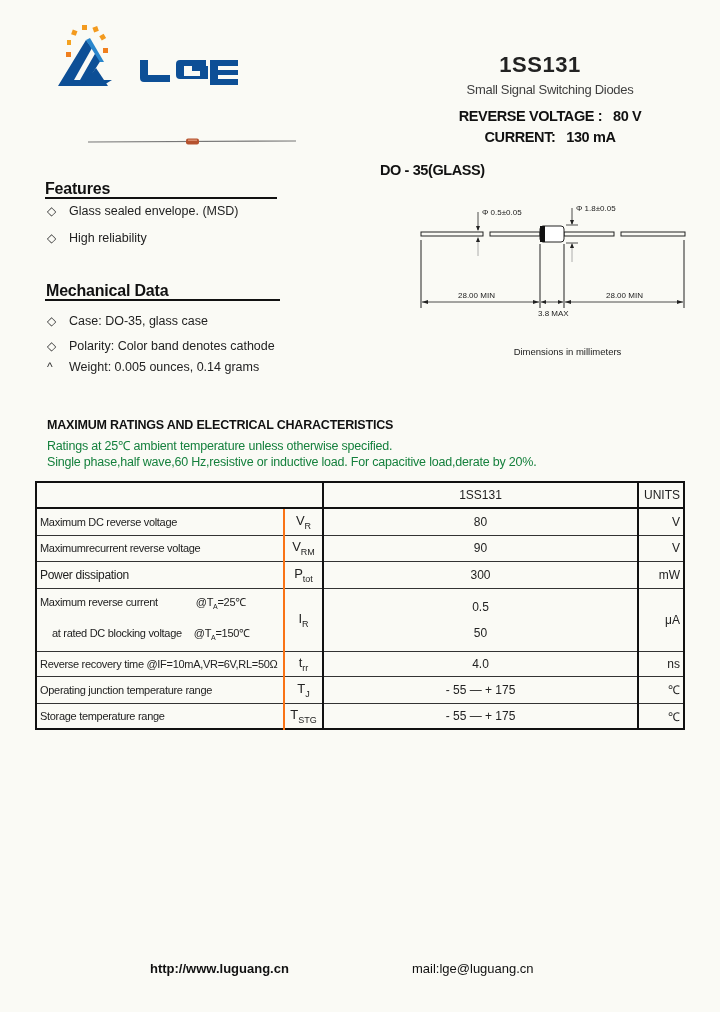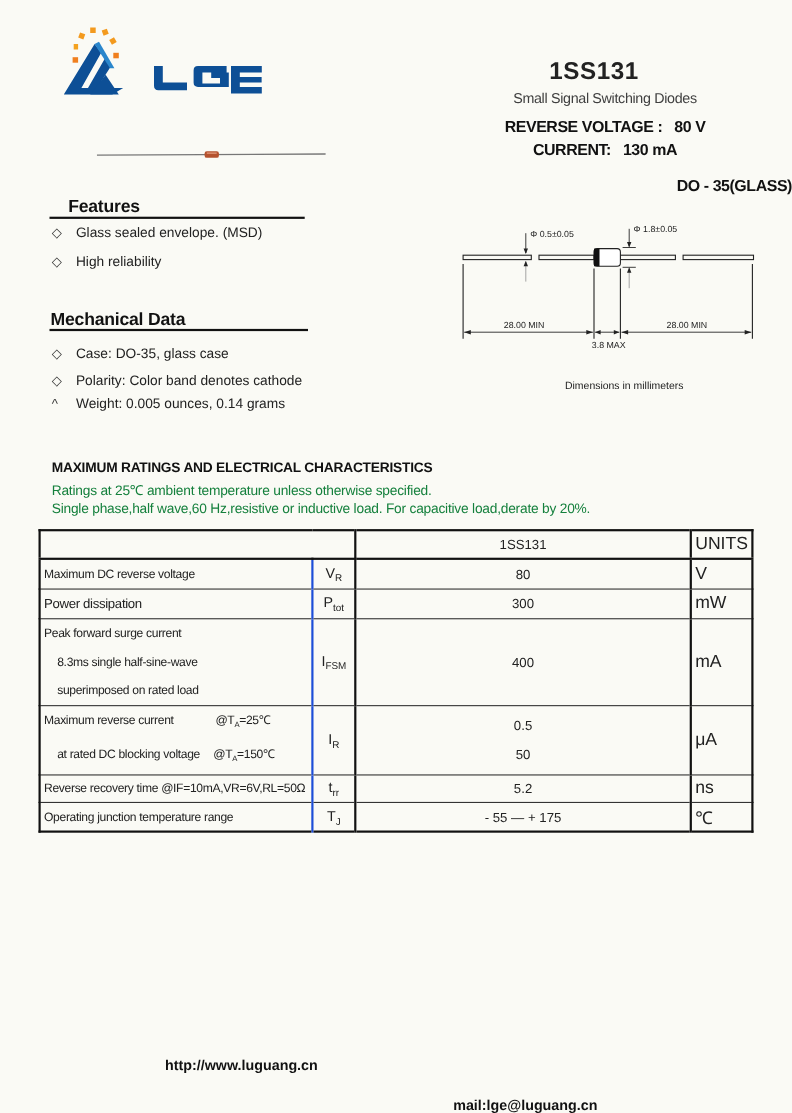--- a/index.html
+++ b/index.html
@@ -8,21 +8,21 @@
     background: #fafaf5; color: #111;
     font-family: "Liberation Sans", sans-serif;
   }
   .abs { position: absolute; }
   
   .logo-svg { left: 55px; left: 58px; top: 22px; }
   .title { left: 380px; width: 320px; text-align: center; top: 52px; font-size: 22px; font-weight: bold; color: #222; letter-spacing: 0.5px; }
   .subtitle { left: 380px; width: 340px; text-align: center; top: 82px; font-size: 13px; color: #404040; letter-spacing: -0.3px; }
   .rv { left: 380px; width: 340px; text-align: center; top: 108px; font-size: 14.5px; font-weight: bold; letter-spacing: -0.4px; }
   .cur { left: 380px; width: 340px; text-align: center; top: 129px; font-size: 14.5px; font-weight: bold; letter-spacing: -0.4px; }
-  .pkg { left: 380px; width: 340px; text-align: right; top: 162px; font-size: 14.5px; font-weight: bold; letter-spacing: -0.4px; }
+  .pkg { left: 380px; width: 340px; text-align: left; top: 162px; font-size: 14.5px; font-weight: bold; letter-spacing: -0.4px; }
   .photo { left: 88px; top: 133px; }
 
   
   .sec-title { font-size: 16px; font-weight: bold; letter-spacing: -0.2px; }
   .sec-rule { height: 2px; background: #111; }
   .bullet-row { font-size: 12.5px; color: #222; display: flex; align-items: center; }
   .bullet-row .dia { width: 22px; font-size: 12px; color: #333; }
 
   
   .dim { left: 418px; top: 196px; }
@@ -32,32 +32,32 @@
   .rt-title { left: 47px; top: 418px; font-size: 12.5px; font-weight: bold; letter-spacing: -0.2px; }
   .rt-line { left: 47px; font-size: 12.5px; color: #15803d; letter-spacing: -0.2px; }
 
   
   table.spec {
     position: absolute; left: 35px; top: 481px; width: 650px;
     border-collapse: collapse; border: 2px solid #111;
     font-size: 11px; color: #222;
   }
   table.spec td { border: 1px solid #333; padding: 0 3px; vertical-align: middle; }
-  table.spec td.sym { width: 31px; text-align: center; font-size: 13px; border-left: 2px solid #1d4ed8; border-right: 2px solid #111; margin-left: 36px; }
+  table.spec td.sym { width: 31px; text-align: center; font-size: 13px; border-left: 2px solid #f97316; border-right: 2px solid #111; margin-left: 36px; }
   table.spec td.val { text-align: center; font-size: 12px; }
-  table.spec td.unit { width: 38px; text-align: left; font-size: 16px; border-left: 2px solid #111; }
+  table.spec td.unit { width: 38px; text-align: right; font-size: 12px; border-left: 2px solid #111; }
   table.spec tr.hdr td { height: 24px; border-bottom: 2px solid #111; }
   table.spec td.param { width: 240px; letter-spacing: -0.3px; }
   table.spec sub { font-size: 9px; }
   .small-sub { font-size: 7px; vertical-align: sub; }
   .multi div { line-height: 26px; }
   .thick-top td { border-top: 2px solid #111; }
 
   .footer-url { left: 150px; top: 961px; font-size: 13px; font-weight: bold; }
-  .footer-mail { left: 412px; top: 961px; font-size: 13px; font-weight: bold; margin-top: 36px; }
+  .footer-mail { left: 412px; top: 961px; font-size: 13px; font-weight: normal; }
 </style>
 </head>
 <body>
 
 <div class="abs logo-svg">
   <svg width="180" height="70" viewBox="0 0 180 70">
     <g fill="#f39a1e">
       <rect x="14" y="8" width="5" height="5" transform="rotate(20 16 10)"></rect>
       <rect x="24" y="3" width="5" height="5"></rect>
       <rect x="35" y="5" width="5" height="5" transform="rotate(-20 37 7)"></rect>
@@ -86,21 +86,21 @@
 <div class="abs pkg">DO - 35(GLASS)</div>
 
 <div class="abs photo">
   <svg width="210" height="12" viewBox="0 0 210 12">
     <line x1="0" y1="7" x2="208" y2="6" stroke="#777" stroke-width="1.2"></line>
     <rect x="98" y="3.5" width="13" height="6" rx="2" fill="#b5522e"></rect>
     <rect x="100" y="4.5" width="9" height="1.5" fill="#d98a6a"></rect>
   </svg>
 </div>
 
-<div class="abs sec-title" style="left:62px; top:180px;">Features</div>
+<div class="abs sec-title" style="left:45px; top:180px;">Features</div>
 <div class="abs sec-rule" style="left:45px; top:197px; width:232px;"></div>
 <div class="abs bullet-row" style="left:47px; top:204px;">
   <span class="dia">◇</span>
   <span>Glass sealed envelope. (MSD)</span>
 </div>
 <div class="abs bullet-row" style="left:47px; top:231px;">
   <span class="dia">◇</span>
   <span>High reliability</span>
 </div>
 
@@ -176,57 +176,59 @@
     <td colspan="2" style="border-right:2px solid #111;"></td>
     <td class="val">1SS131</td>
     <td class="unit">UNITS</td>
   </tr>
   <tr style="height:27px;">
     <td class="param">Maximum DC reverse voltage</td>
     <td class="sym"><span>V</span><sub>R</sub></td>
     <td class="val">80</td>
     <td class="unit">V</td>
   </tr>
+  <tr style="height:26px;">
+    <td class="param">Maximumrecurrent reverse voltage</td>
+    <td class="sym"><span>V</span><sub>RM</sub></td>
+    <td class="val">90</td>
+    <td class="unit">V</td>
+  </tr>
   <tr style="height:27px;">
     <td class="param" style="font-size:12px;">Power dissipation</td>
     <td class="sym"><span>P</span><sub>tot</sub></td>
     <td class="val">300</td>
     <td class="unit">mW</td>
-  </tr>
-  <tr style="height:79px;">
-    <td class="param multi">
-      <div>Peak forward surge current</div>
-      <div style="padding-left:12px;">8.3ms single half-sine-wave</div>
-      <div style="padding-left:12px;">superimposed on rated load</div>
-    </td>
-    <td class="sym"><span>I</span><sub>FSM</sub></td>
-    <td class="val">400</td>
-    <td class="unit">mA</td>
   </tr>
   <tr style="height:54px;">
     <td class="param multi">
       <div><span>Maximum reverse current</span><span style="position:relative; left:38px;"><span>@T</span><span class="small-sub">A</span><span>=25℃</span></span></div>
       <div style="padding-left:12px;"><span>at rated DC blocking  voltage</span><span style="position:relative; left:12px;"><span>@T</span><span class="small-sub">A</span><span>=150℃</span></span></div>
     </td>
     <td class="sym"><span>I</span><sub>R</sub></td>
     <td class="val multi">
       <div>0.5</div>
       <div>50</div>
     </td>
     <td class="unit">μA</td>
   </tr>
   <tr style="height:25px;">
     <td class="param">Reverse recovery time  @IF=10mA,VR=6V,RL=50Ω</td>
     <td class="sym"><span>t</span><sub>rr</sub></td>
-    <td class="val">5.2</td>
+    <td class="val">4.0</td>
     <td class="unit">ns</td>
   </tr>
   <tr style="height:27px;">
     <td class="param">Operating junction temperature range</td>
     <td class="sym"><span>T</span><sub>J</sub></td>
     <td class="val">- 55 — + 175</td>
     <td class="unit">℃</td>
   </tr>
+  <tr style="height:26px;">
+    <td class="param">Storage temperature range</td>
+    <td class="sym"><span>T</span><sub>STG</sub></td>
+    <td class="val">- 55 — + 175</td>
+    <td class="unit">℃</td>
+  </tr>
 </tbody>
   </table>
 
 <div class="abs footer-url">http://www.luguang.cn</div>
 <div class="abs footer-mail">mail:lge@luguang.cn</div>
 
 </body></html>

